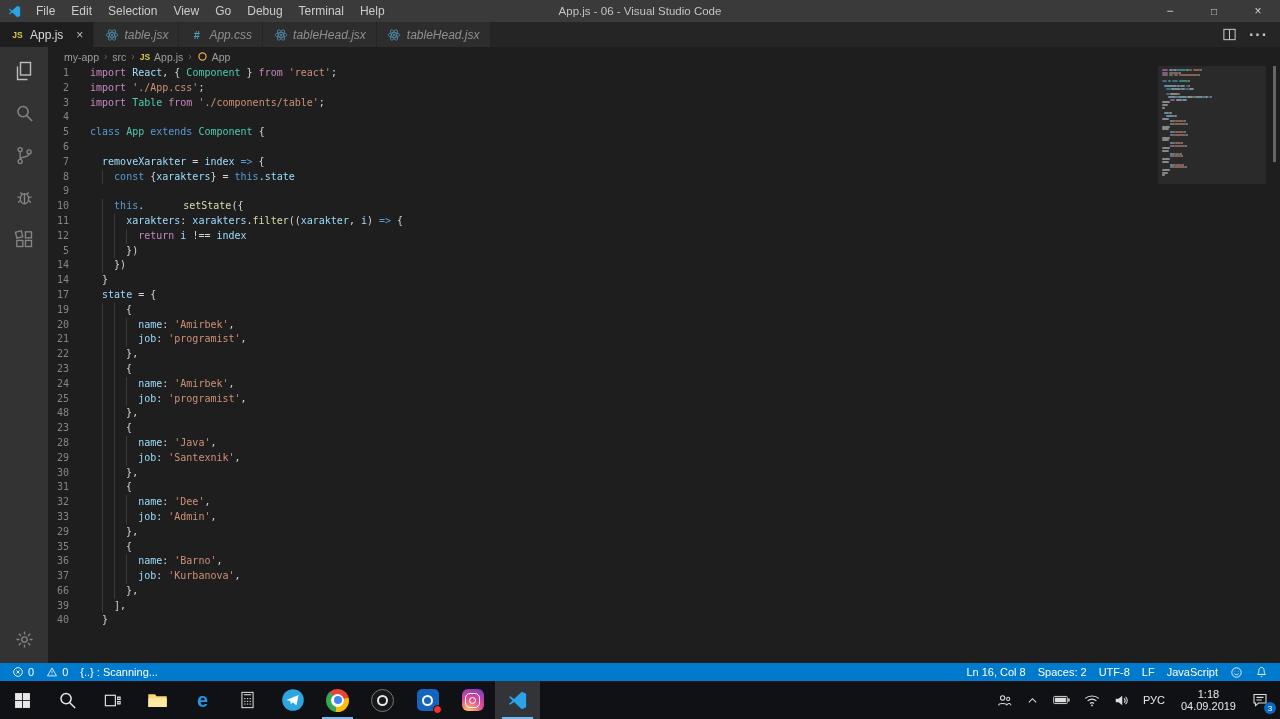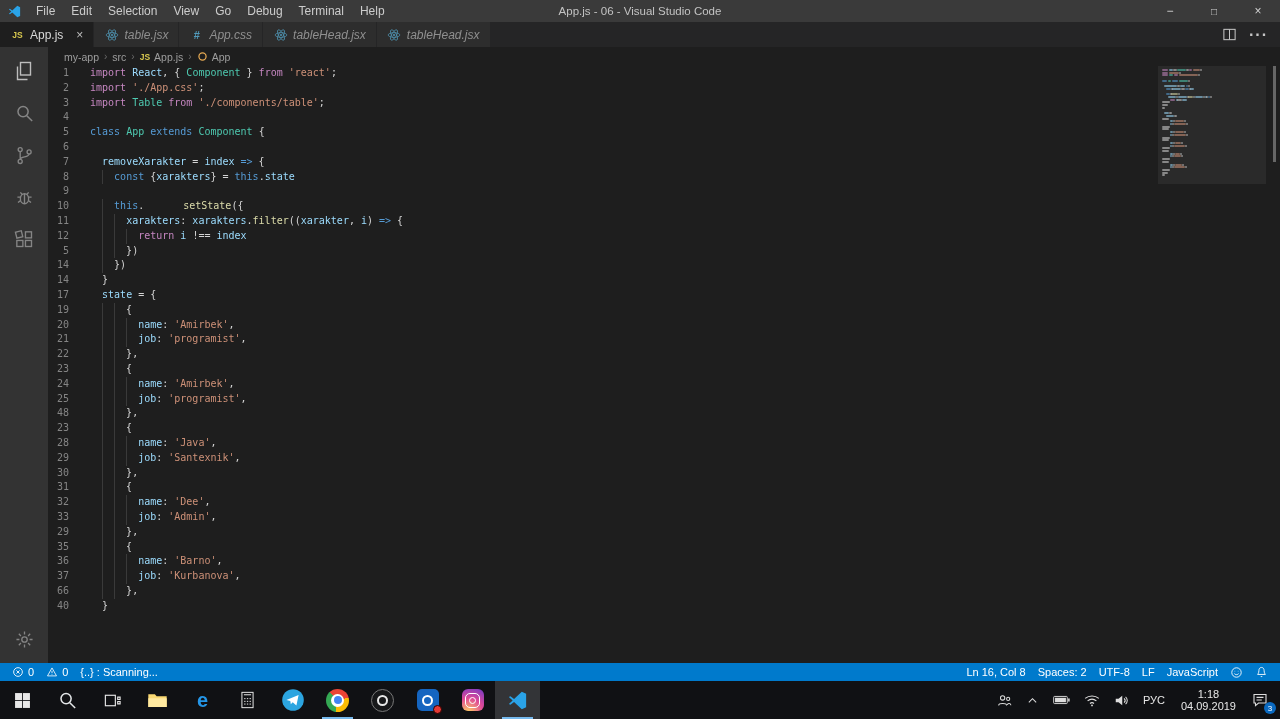--- a/index.html
+++ b/index.html
@@ -290,20 +290,21 @@
             <div class="code-line"><div class="gutter">29</div><div class="lc"><span class="guide" style="left: 2ch;"></span><span class="guide" style="left: 4ch;"></span><span class="guide" style="left: 6ch;"></span><span style="color: rgb(212, 212, 212);">        </span><span style="color: rgb(156, 220, 254);">job</span><span style="color: rgb(212, 212, 212);">: </span><span style="color: rgb(206, 145, 120);">'Santexnik'</span><span style="color: rgb(212, 212, 212);">,</span></div></div>
             <div class="code-line"><div class="gutter">30</div><div class="lc"><span class="guide" style="left: 2ch;"></span><span class="guide" style="left: 4ch;"></span><span style="color: rgb(212, 212, 212);">      },</span></div></div>
             <div class="code-line"><div class="gutter">31</div><div class="lc"><span class="guide" style="left: 2ch;"></span><span class="guide" style="left: 4ch;"></span><span style="color: rgb(212, 212, 212);">      {</span></div></div>
             <div class="code-line"><div class="gutter">32</div><div class="lc"><span class="guide" style="left: 2ch;"></span><span class="guide" style="left: 4ch;"></span><span class="guide" style="left: 6ch;"></span><span style="color: rgb(212, 212, 212);">        </span><span style="color: rgb(156, 220, 254);">name</span><span style="color: rgb(212, 212, 212);">: </span><span style="color: rgb(206, 145, 120);">'Dee'</span><span style="color: rgb(212, 212, 212);">,</span></div></div>
             <div class="code-line"><div class="gutter">33</div><div class="lc"><span class="guide" style="left: 2ch;"></span><span class="guide" style="left: 4ch;"></span><span class="guide" style="left: 6ch;"></span><span style="color: rgb(212, 212, 212);">        </span><span style="color: rgb(156, 220, 254);">job</span><span style="color: rgb(212, 212, 212);">: </span><span style="color: rgb(206, 145, 120);">'Admin'</span><span style="color: rgb(212, 212, 212);">,</span></div></div>
             <div class="code-line"><div class="gutter">29</div><div class="lc"><span class="guide" style="left: 2ch;"></span><span class="guide" style="left: 4ch;"></span><span style="color: rgb(212, 212, 212);">      },</span></div></div>
             <div class="code-line"><div class="gutter">35</div><div class="lc"><span class="guide" style="left: 2ch;"></span><span class="guide" style="left: 4ch;"></span><span style="color: rgb(212, 212, 212);">      {</span></div></div>
             <div class="code-line"><div class="gutter">36</div><div class="lc"><span class="guide" style="left: 2ch;"></span><span class="guide" style="left: 4ch;"></span><span class="guide" style="left: 6ch;"></span><span style="color: rgb(212, 212, 212);">        </span><span style="color: rgb(156, 220, 254);">name</span><span style="color: rgb(212, 212, 212);">: </span><span style="color: rgb(206, 145, 120);">'Barno'</span><span style="color: rgb(212, 212, 212);">,</span></div></div>
             <div class="code-line"><div class="gutter">37</div><div class="lc"><span class="guide" style="left: 2ch;"></span><span class="guide" style="left: 4ch;"></span><span class="guide" style="left: 6ch;"></span><span style="color: rgb(212, 212, 212);">        </span><span style="color: rgb(156, 220, 254);">job</span><span style="color: rgb(212, 212, 212);">: </span><span style="color: rgb(206, 145, 120);">'Kurbanova'</span><span style="color: rgb(212, 212, 212);">,</span></div></div>
             <div class="code-line"><div class="gutter">66</div><div class="lc"><span class="guide" style="left: 2ch;"></span><span class="guide" style="left: 4ch;"></span><span style="color: rgb(212, 212, 212);">      },</span></div></div>
+            <div class="code-line"><div class="gutter">39</div><div class="lc"><span class="guide" style="left: 2ch;"></span><span style="color: rgb(212, 212, 212);">    ],</span></div></div>
             <div class="code-line"><div class="gutter">40</div><div class="lc"><span style="color: rgb(212, 212, 212);">  }</span></div></div>
           </div>
         <div class="minimap" id="minimap">
             <div class="mm-slider" style="height: 118px;"></div>
             <div class="mm-line" style="top: 3px;">
               <span class="mm-tok" style="left: 0px; width: 5.7px; background: rgb(197, 134, 192);"></span>
               <span class="mm-tok" style="left: 6.65px; width: 4.75px; background: rgb(156, 220, 254);"></span>
               <span class="mm-tok" style="left: 11.4px; width: 3.8px; background: rgb(212, 212, 212);"></span>
               <span class="mm-tok" style="left: 15.2px; width: 8.55px; background: rgb(78, 201, 176);"></span>
               <span class="mm-tok" style="left: 23.75px; width: 2.85px; background: rgb(212, 212, 212);"></span>

